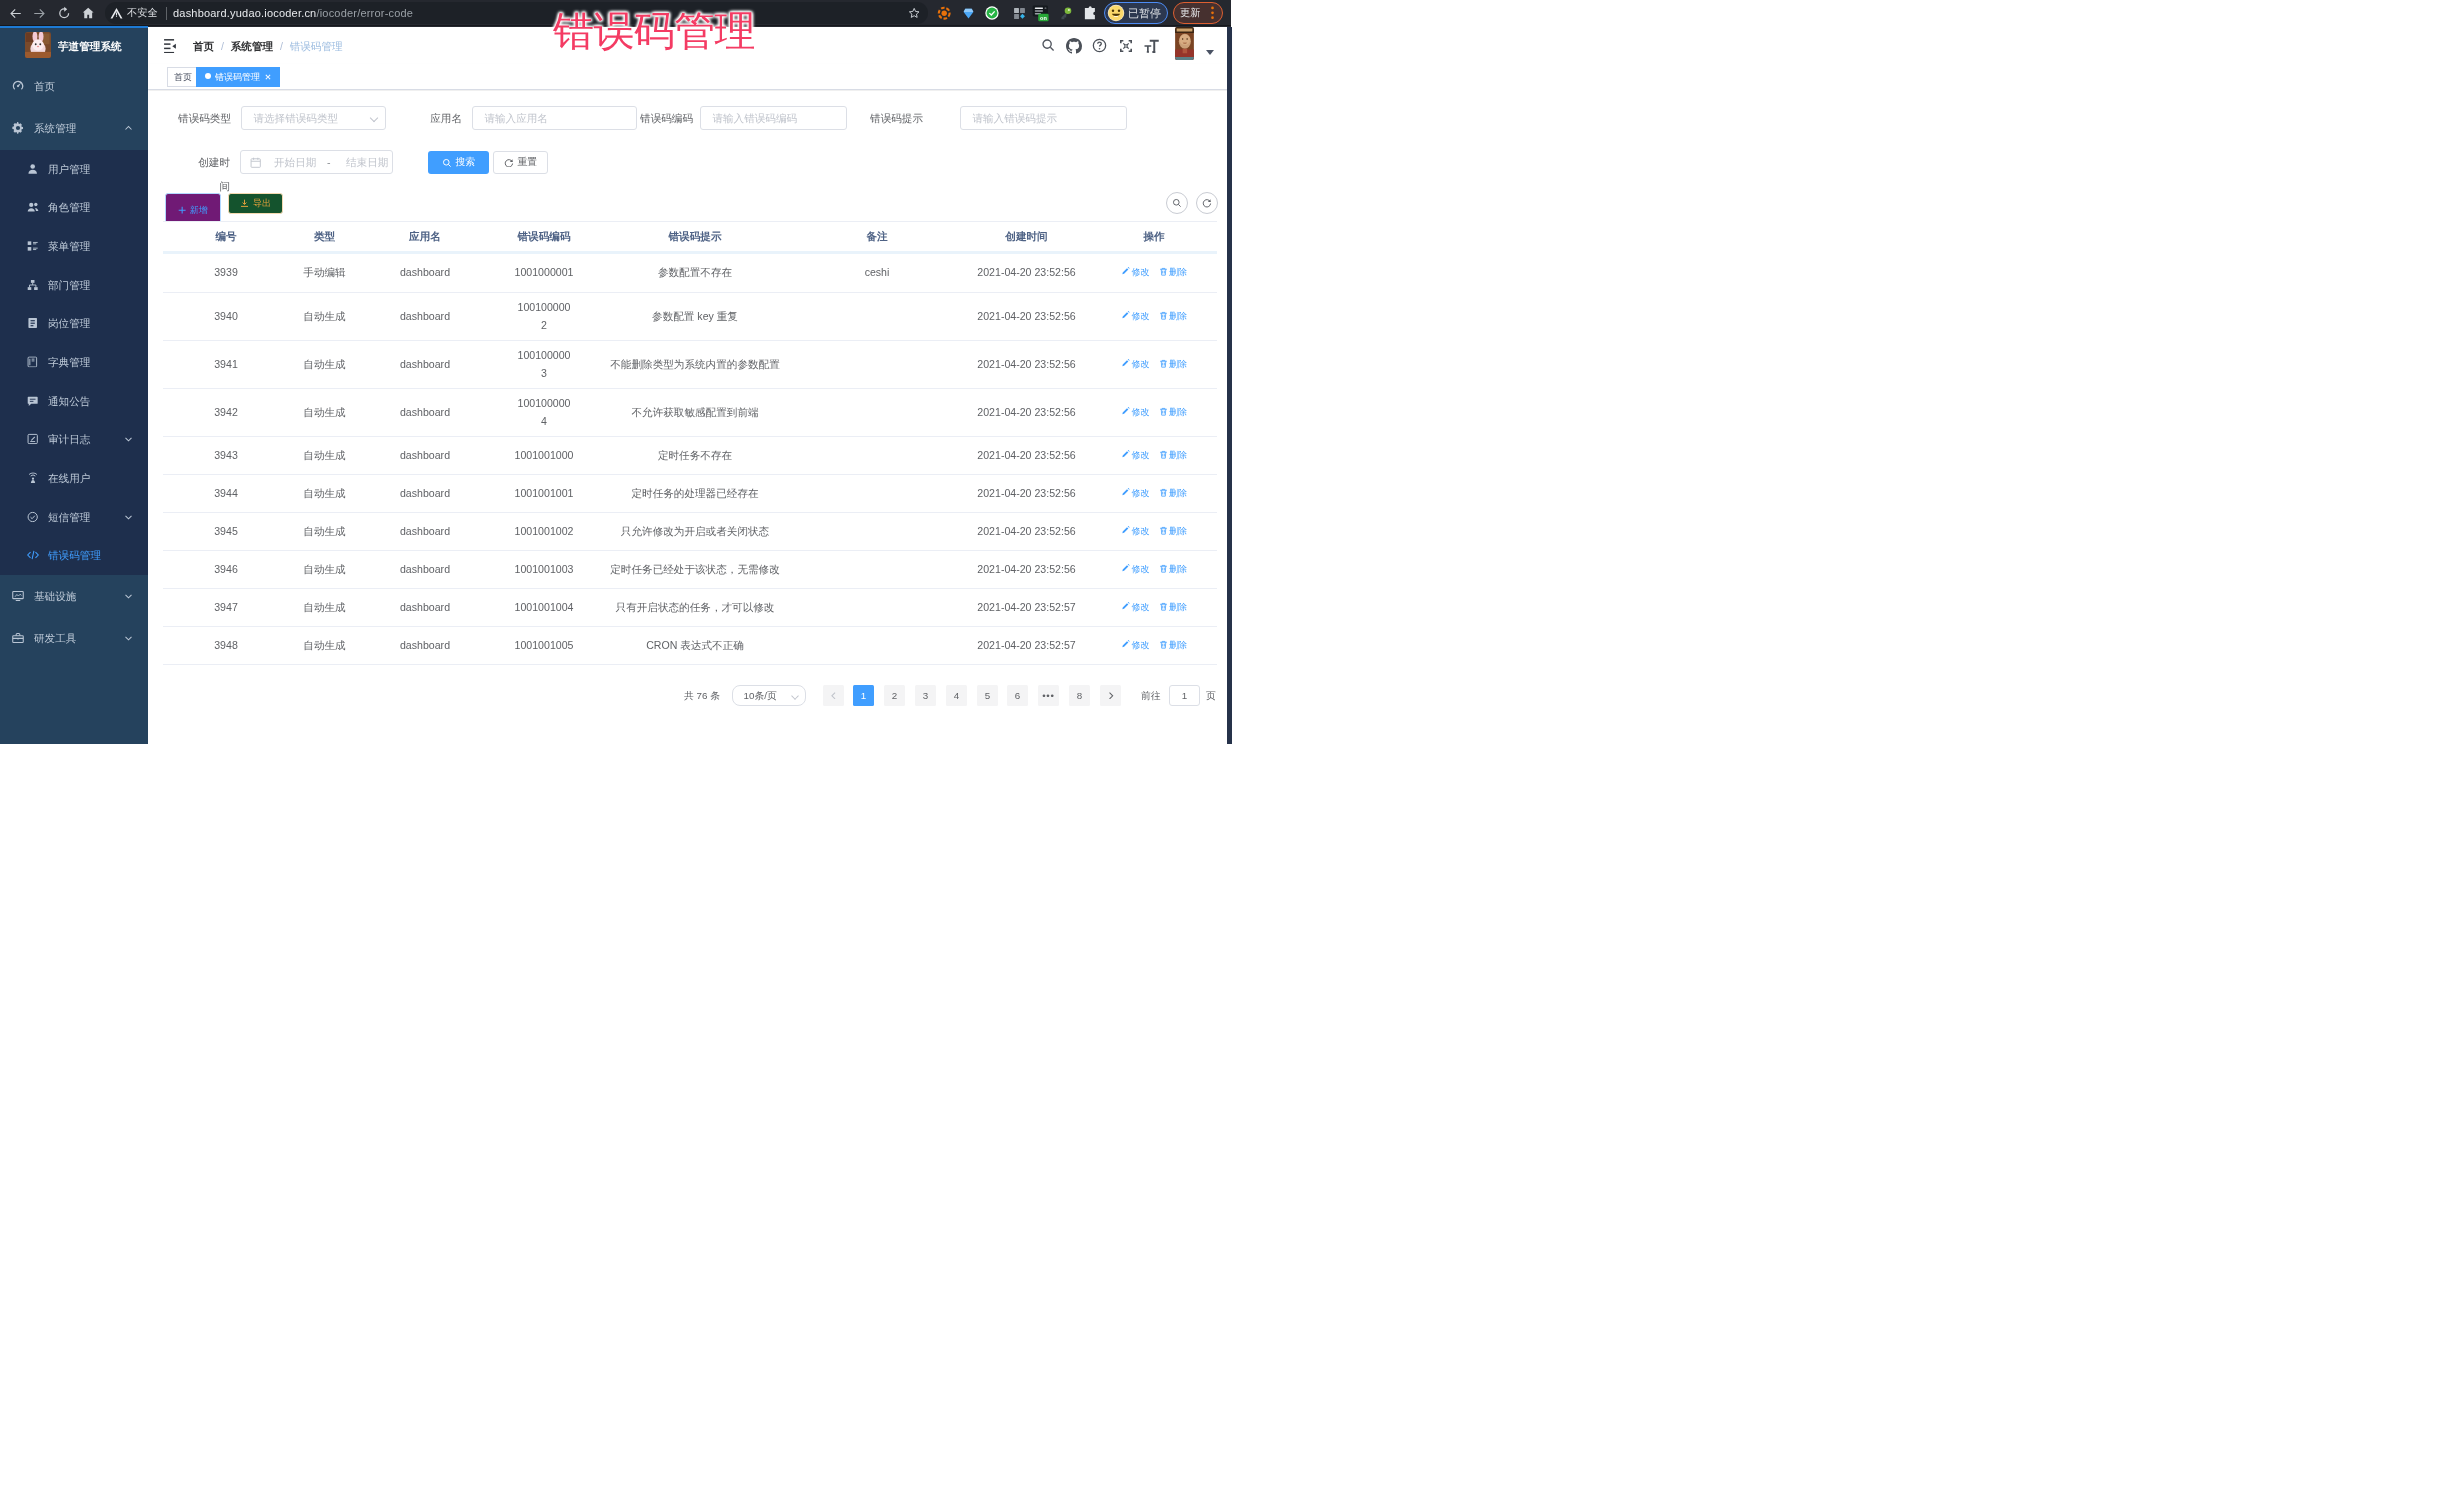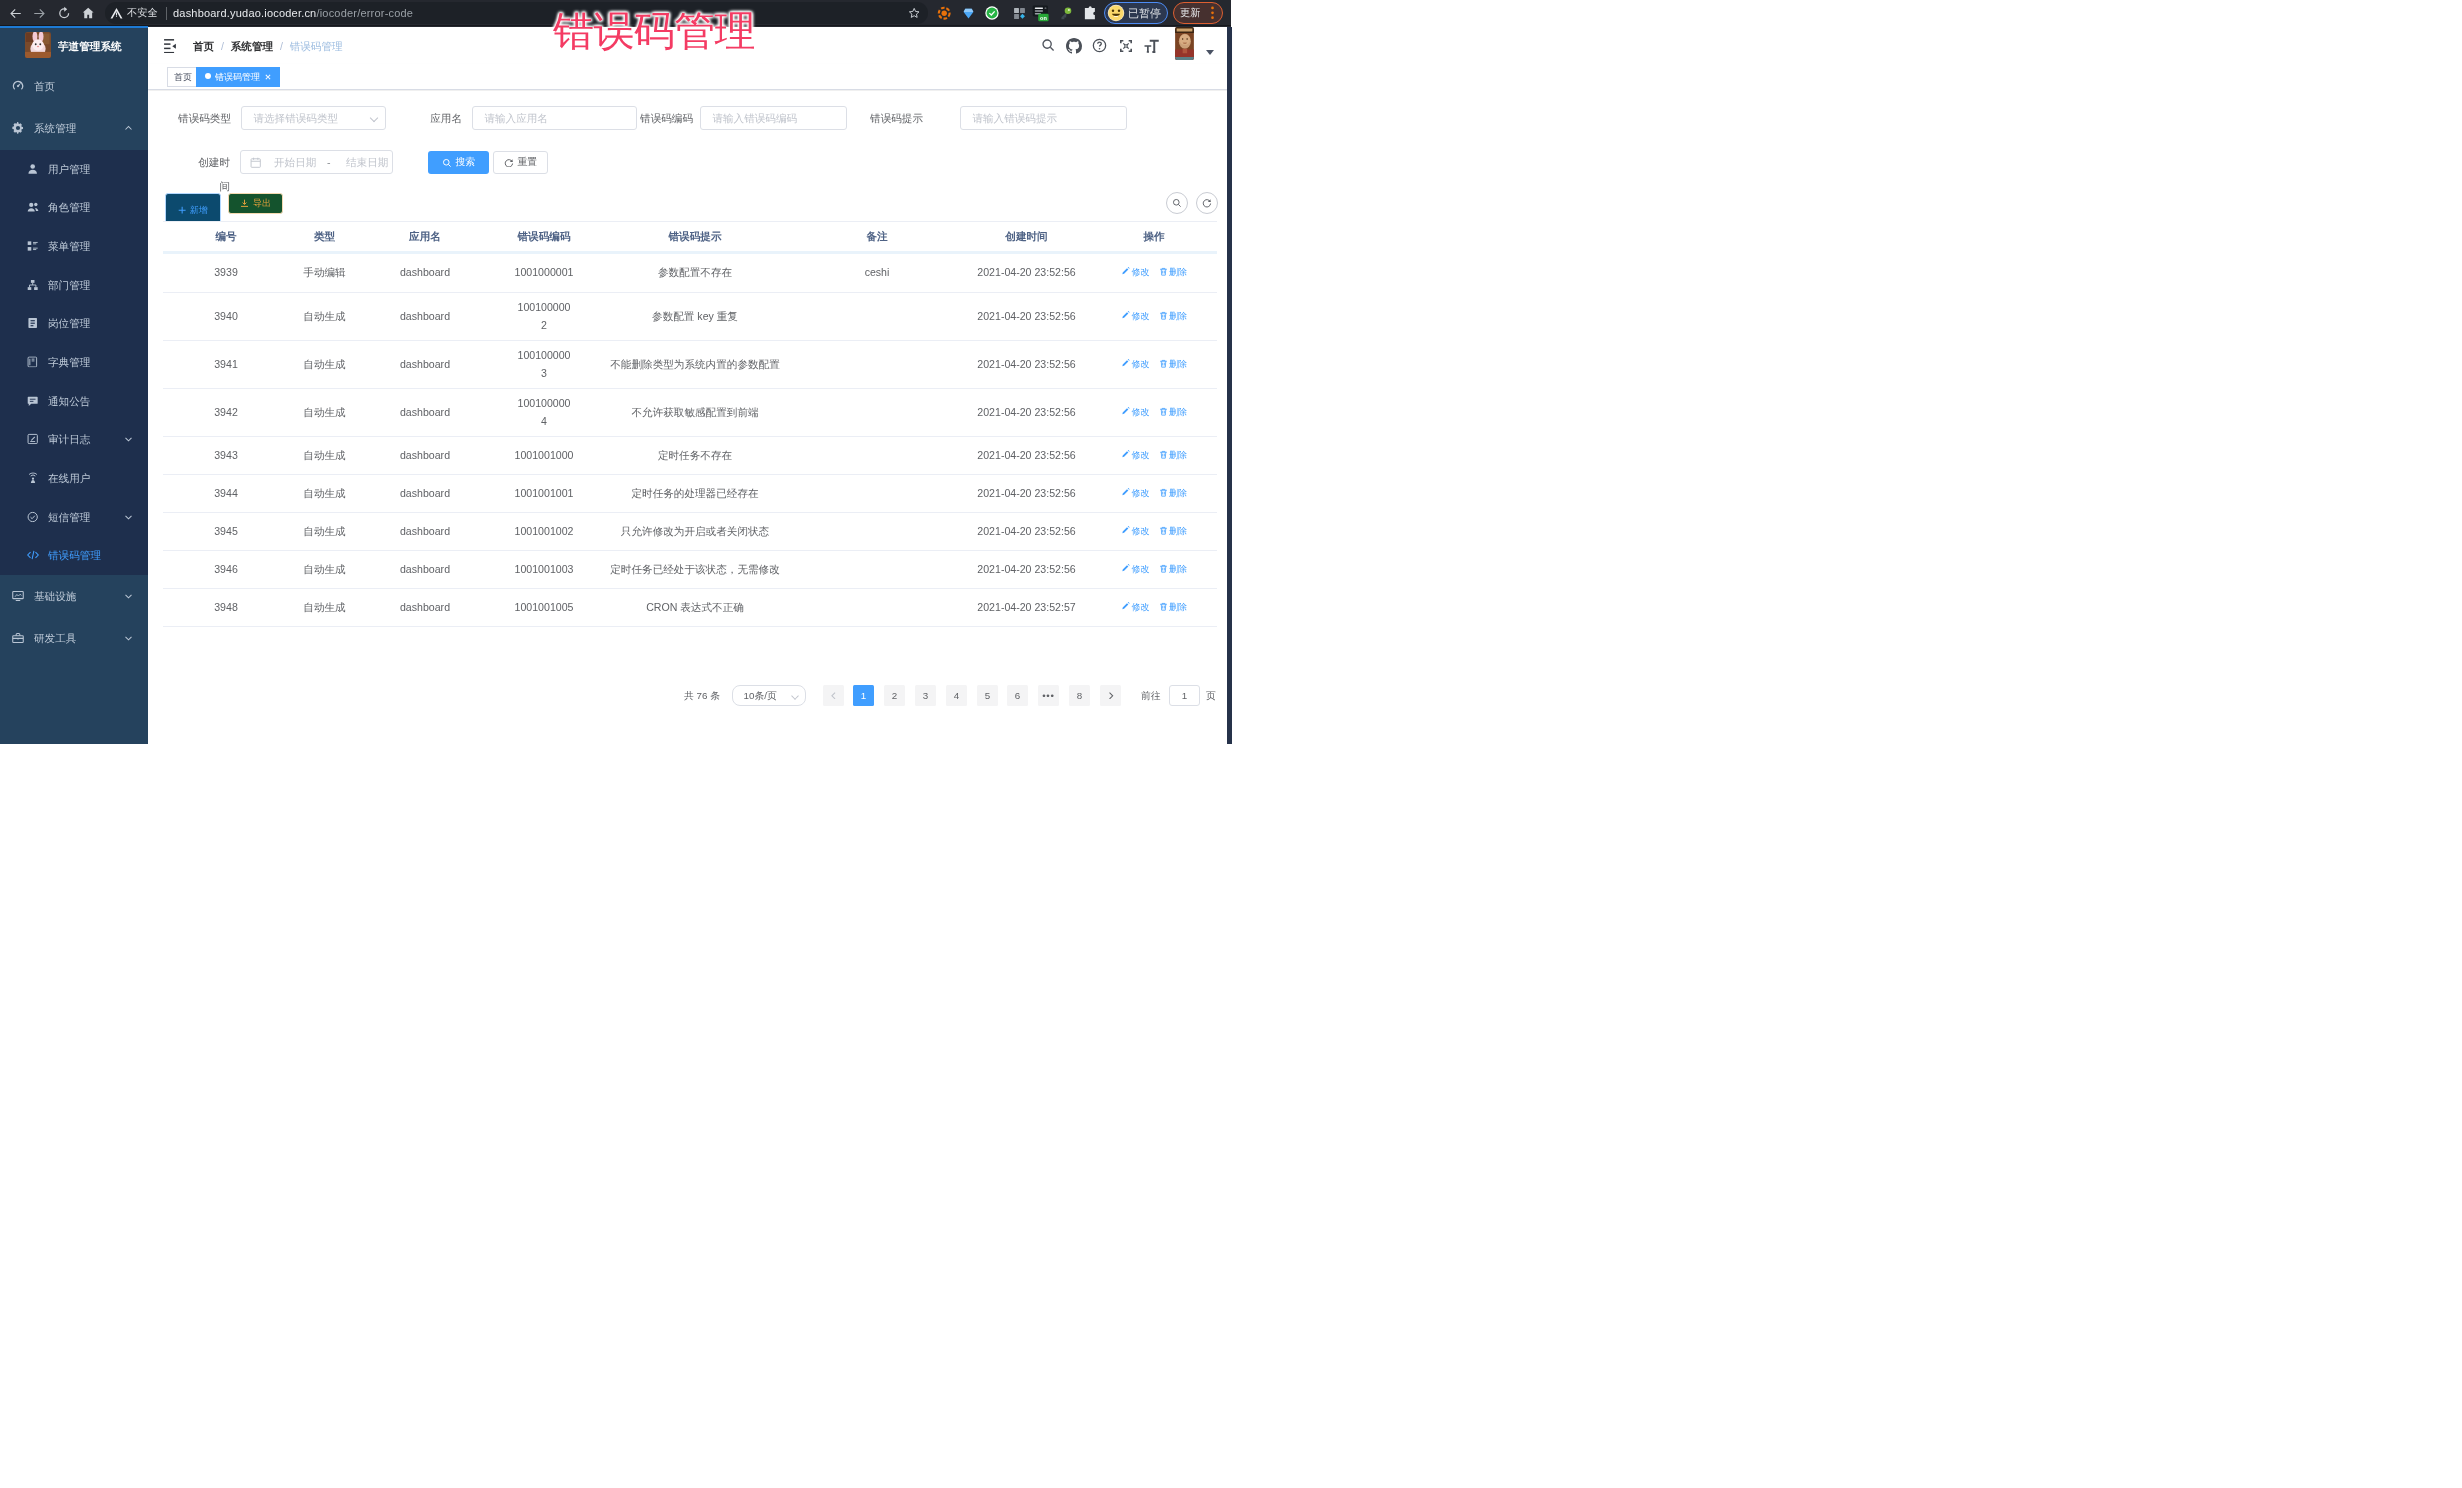--- a/index.html
+++ b/index.html
@@ -423,21 +423,21 @@
     <svg width="9.8" height="9.8" viewBox="0 0 16 16">
         <circle cx="7" cy="7" r="4.6" fill="none" stroke="#fff" stroke-width="1.6"></circle>
         <path d="m10.5 10.5 3.6 3.6" stroke="#fff" stroke-width="1.6"></path>
       </svg>搜索</div>
   <div class="btn" style="left:345px;top:60px;width:55px;background:#fff;border:0.8px solid #dcdfe6;color:#606266">
     <svg width="9.8" height="9.8" viewBox="0 0 16 16">
         <path d="M13.6 6.5A6 6 0 1 0 14 9" fill="none" stroke="#606266" stroke-width="1.6"></path>
         <path d="M14 2v4.5H9.5z" fill="#606266"></path>
       </svg>重置</div>
 
-  <div class="btn" style="left:16.7px;top:102px;width:56px;height:34px;background:#0c4a6e;border:0.8px solid #b3d8ff;color:#409eff;font-size:9px">
+  <div class="btn" style="left:16.7px;top:102px;width:56px;height:34px;background:#701a75;border:0.8px solid #b3d8ff;color:#409eff;font-size:9px">
     <svg width="8.3" height="8.3" viewBox="0 0 12 12">
         <path d="M6 1v10M1 6h10" stroke="#409eff" stroke-width="1.5"></path>
       </svg>新增</div>
   <div class="btn" style="left:80px;top:102px;width:55px;height:21px;background:#14532d;border:0.8px solid #f5dab1;color:#e6a23c;font-size:9px">
     <svg width="9" height="9" viewBox="0 0 14 14">
         <path d="M7 1v7M4 5.5 7 8.5l3-3" fill="none" stroke="#e6a23c" stroke-width="1.5"></path>
         <path d="M1.5 11.5h11" stroke="#e6a23c" stroke-width="1.5"></path>
       </svg>导出</div>
   <div style="position:absolute;left:1018px;top:101px;width:22px;height:22px;border:0.8px solid #c9ccd3;border-radius:50%;background:#fff"></div>
   <svg style="position:absolute;left:1024px;top:107px" width="9.8" height="9.8" viewBox="0 0 16 16">
@@ -579,20 +579,34 @@
             <td>定时任务已经处于该状态，无需修改</td>
             <td></td>
             <td>2021-04-20 23:52:56</td>
             <td class="op"><span style="margin-right:9px;white-space:nowrap"><svg width="9" height="9" viewBox="0 0 16 16">
                   <path d="m11.2 2.2 2.6 2.6-8 8-3.2.6.6-3.2zM12.6.8l2.6 2.6 1-1L13.6-.2z" fill="#409eff" transform="scale(0.95)"></path>
                 </svg>修改</span><span style="white-space:nowrap"><svg width="9" height="9" viewBox="0 0 16 16">
                   <path d="M2 4h12M5.5 4V2.5h5V4M4 4l.8 10.5h6.4L12 4M6.5 6.5v5M9.5 6.5v5" fill="none" stroke="#409eff" stroke-width="1.4"></path>
                 </svg>删除</span></td>
           </tr>
     <tr class="h50">
+            <td>3947</td>
+            <td>自动生成</td>
+            <td>dashboard</td>
+            <td>1001001004</td>
+            <td>只有开启状态的任务，才可以修改</td>
+            <td></td>
+            <td>2021-04-20 23:52:57</td>
+            <td class="op"><span style="margin-right:9px;white-space:nowrap"><svg width="9" height="9" viewBox="0 0 16 16">
+                  <path d="m11.2 2.2 2.6 2.6-8 8-3.2.6.6-3.2zM12.6.8l2.6 2.6 1-1L13.6-.2z" fill="#409eff" transform="scale(0.95)"></path>
+                </svg>修改</span><span style="white-space:nowrap"><svg width="9" height="9" viewBox="0 0 16 16">
+                  <path d="M2 4h12M5.5 4V2.5h5V4M4 4l.8 10.5h6.4L12 4M6.5 6.5v5M9.5 6.5v5" fill="none" stroke="#409eff" stroke-width="1.4"></path>
+                </svg>删除</span></td>
+          </tr>
+    <tr class="h50">
             <td>3948</td>
             <td>自动生成</td>
             <td>dashboard</td>
             <td>1001001005</td>
             <td>CRON 表达式不正确</td>
             <td></td>
             <td>2021-04-20 23:52:57</td>
             <td class="op"><span style="margin-right:9px;white-space:nowrap"><svg width="9" height="9" viewBox="0 0 16 16">
                   <path d="m11.2 2.2 2.6 2.6-8 8-3.2.6.6-3.2zM12.6.8l2.6 2.6 1-1L13.6-.2z" fill="#409eff" transform="scale(0.95)"></path>
                 </svg>修改</span><span style="white-space:nowrap"><svg width="9" height="9" viewBox="0 0 16 16">

